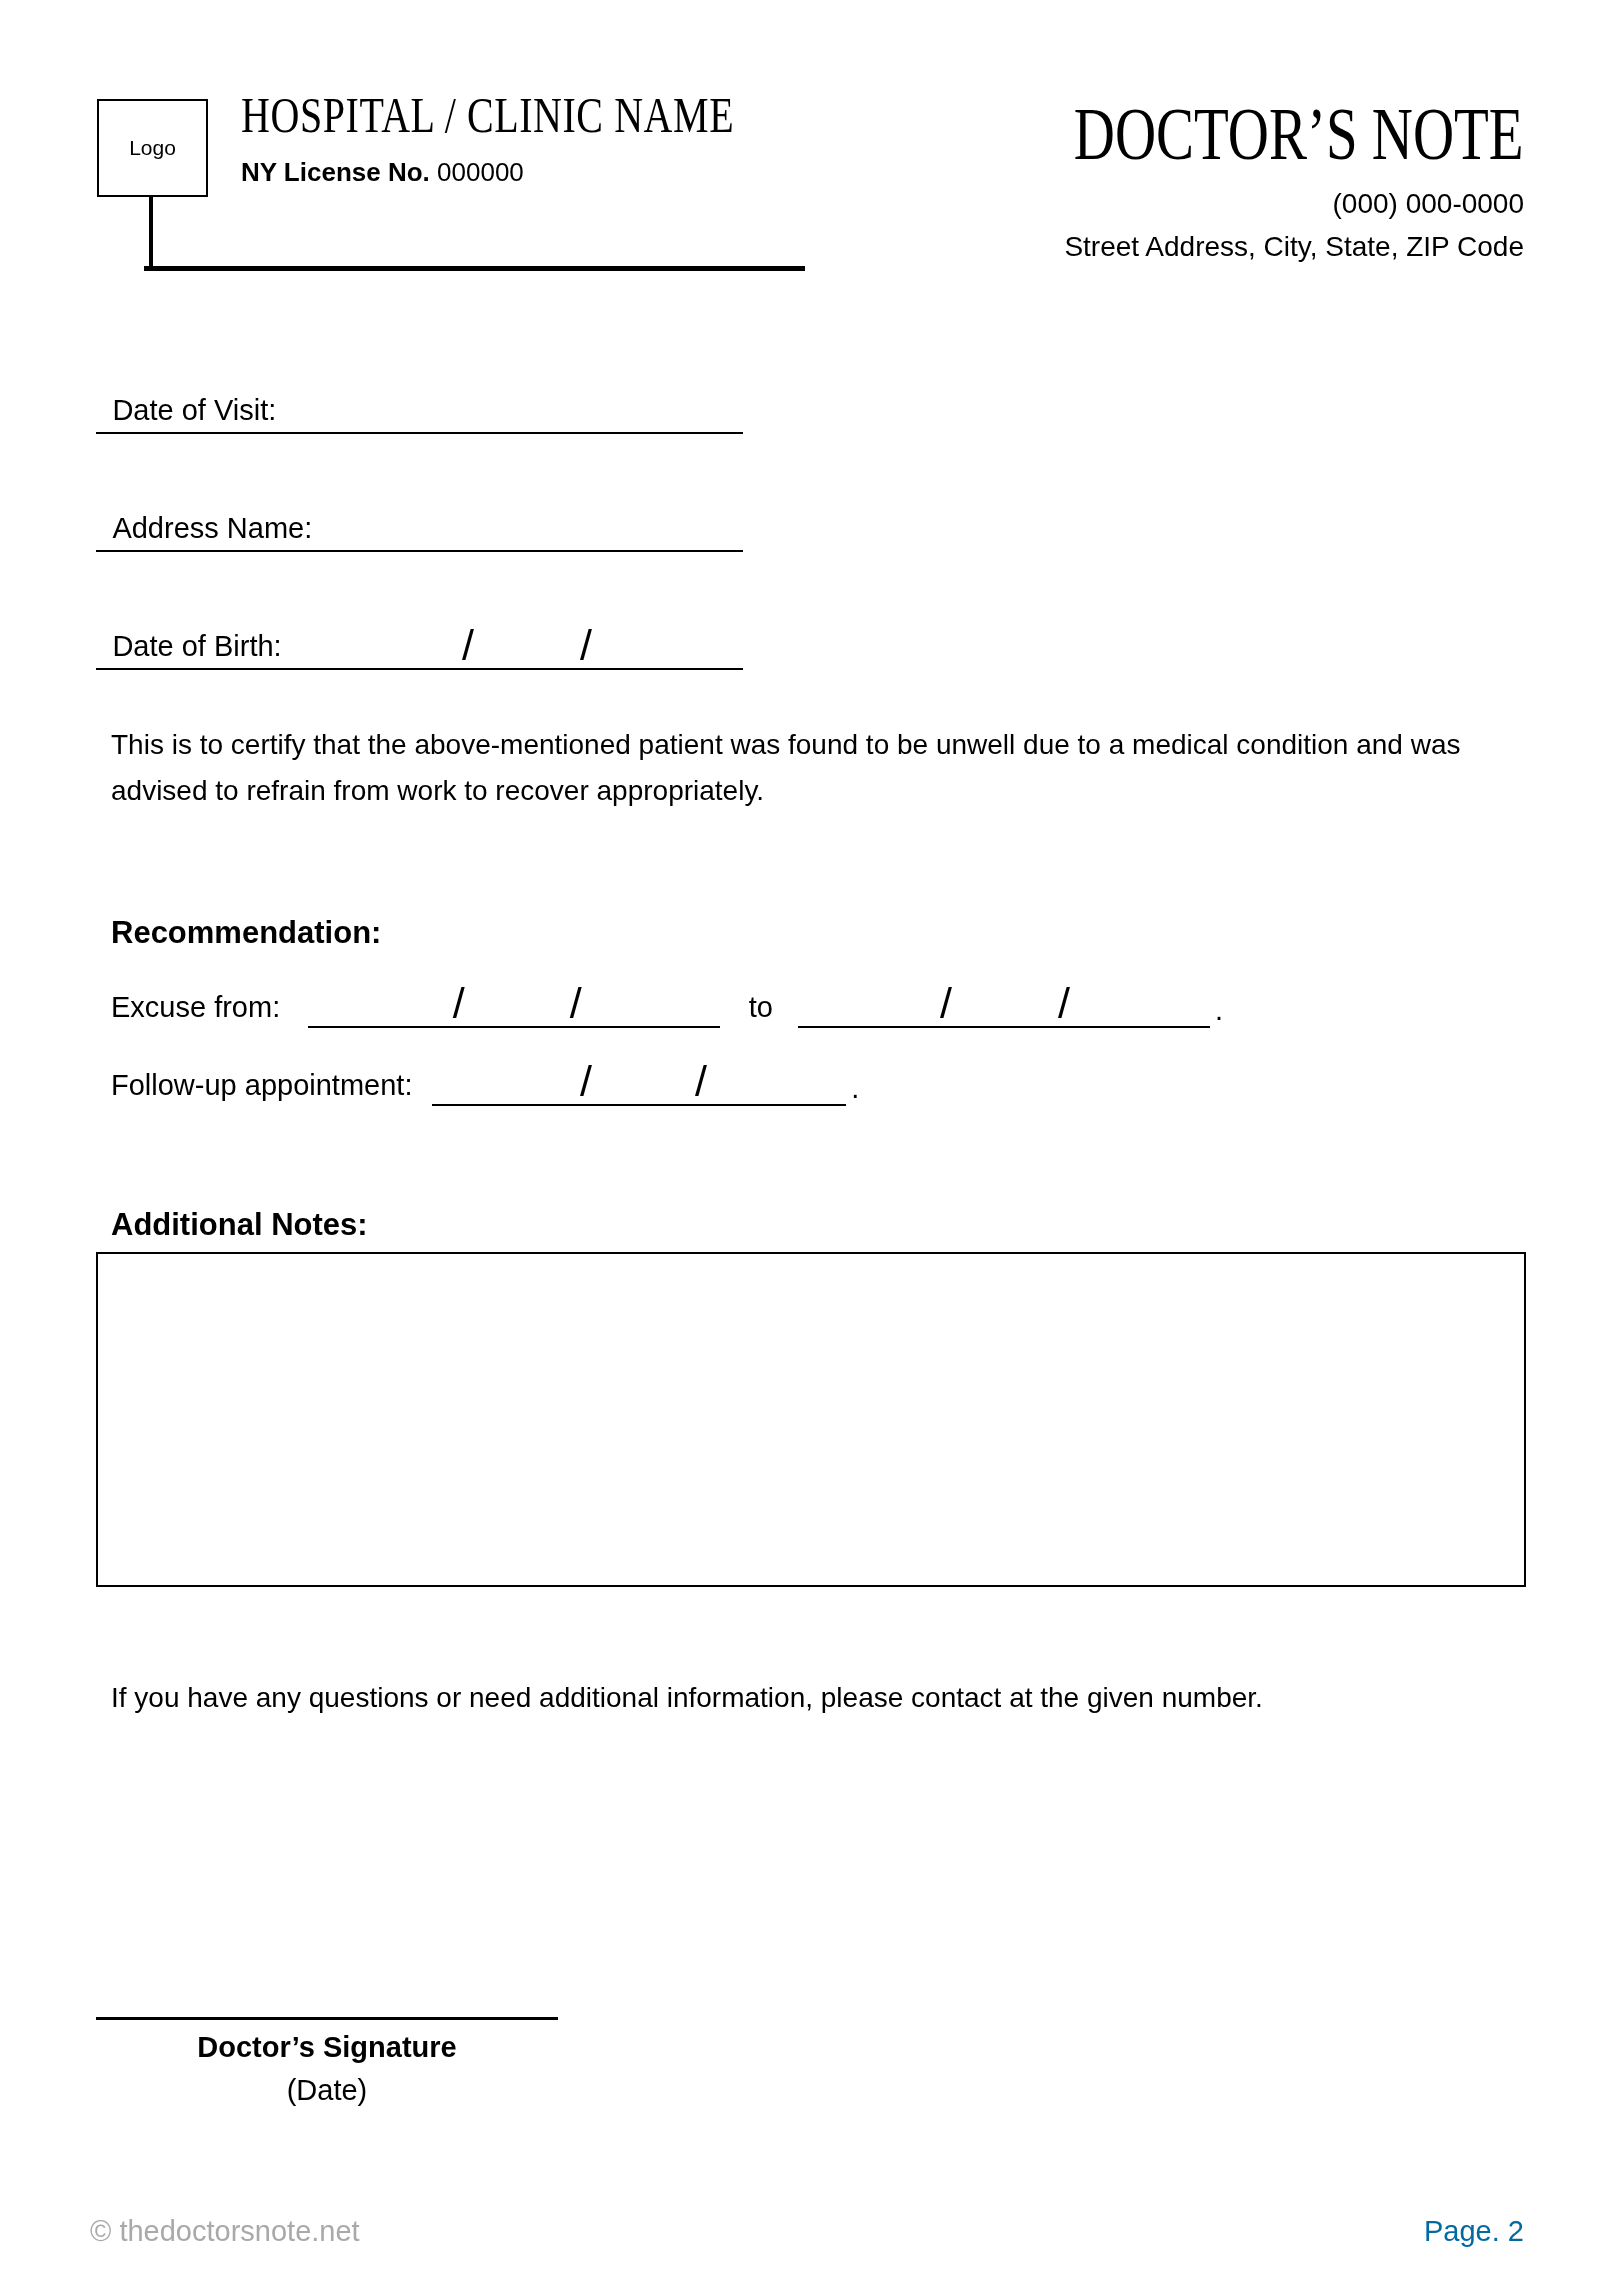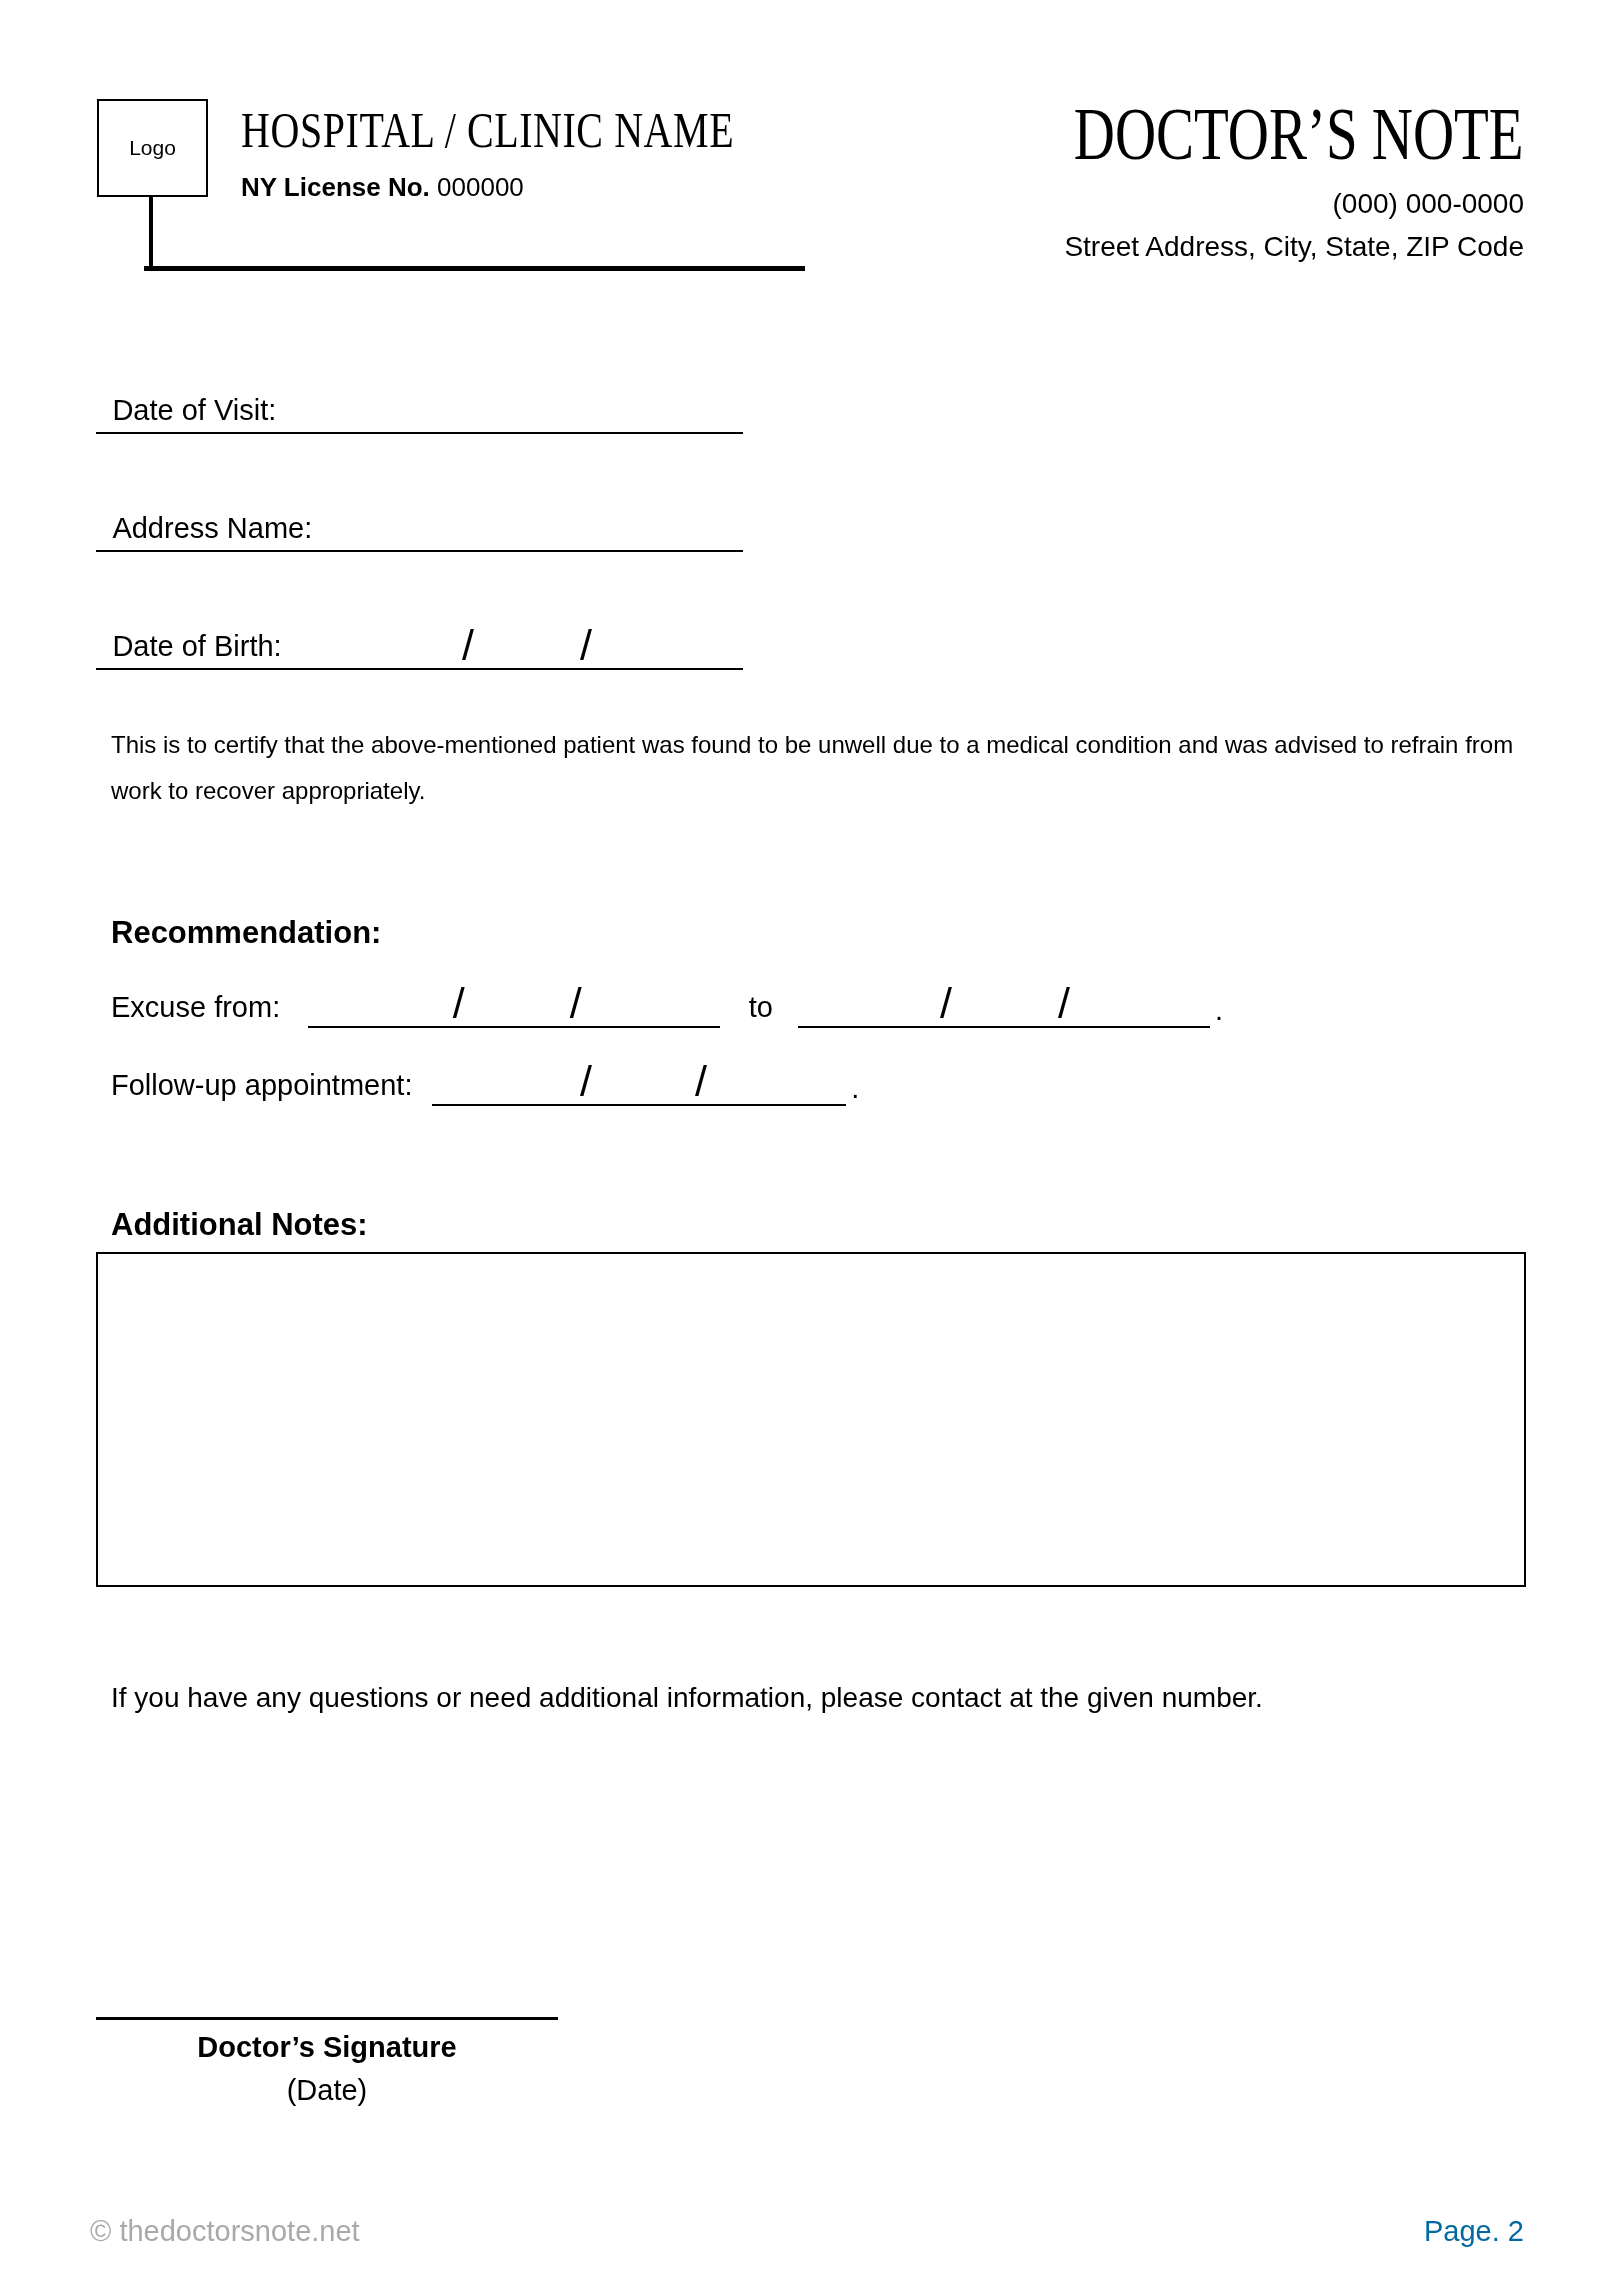--- a/index.html
+++ b/index.html
@@ -28,21 +28,21 @@
   .header-vline {
     left: 149px; top: 196px;
     width: 3.9px; height: 73px;
     background: #000;
   }
   .header-hline {
     left: 144px; top: 266px;
     width: 661px; height: 4.6px;
     background: #000;
   }
-  .clinic-block { left: 241px; top: 105px; }
+  .clinic-block { left: 241px; top: 90px; }
   .clinic-name {
     font-family: "Liberation Serif", serif;
     font-size: 50px; line-height: 1.0;
     white-space: nowrap;
     transform: scaleX(0.80); transform-origin: 0 50%;
     letter-spacing: 0.7px;
   }
   .doctor-name {
     margin-top: 26px;
     font-size: 35px; letter-spacing: 1.3px;
@@ -79,21 +79,21 @@
   }
   .slash {
     position: absolute; bottom: 1.3px;
     font-size: 43px; line-height: 1.0;
   }
 
   
   .certify-par {
     left: 111px; top: 722px;
     width: 1407px;
-    font-size: 24px; line-height: 46px;
+    font-size: 28px; line-height: 46px;
   }
   .section-heading {
     left: 111px;
     font-size: 31px; font-weight: bold; white-space: nowrap;
   }
 
   .rec-row {
     left: 111px;
     display: flex; align-items: flex-end;
     height: 43px;

